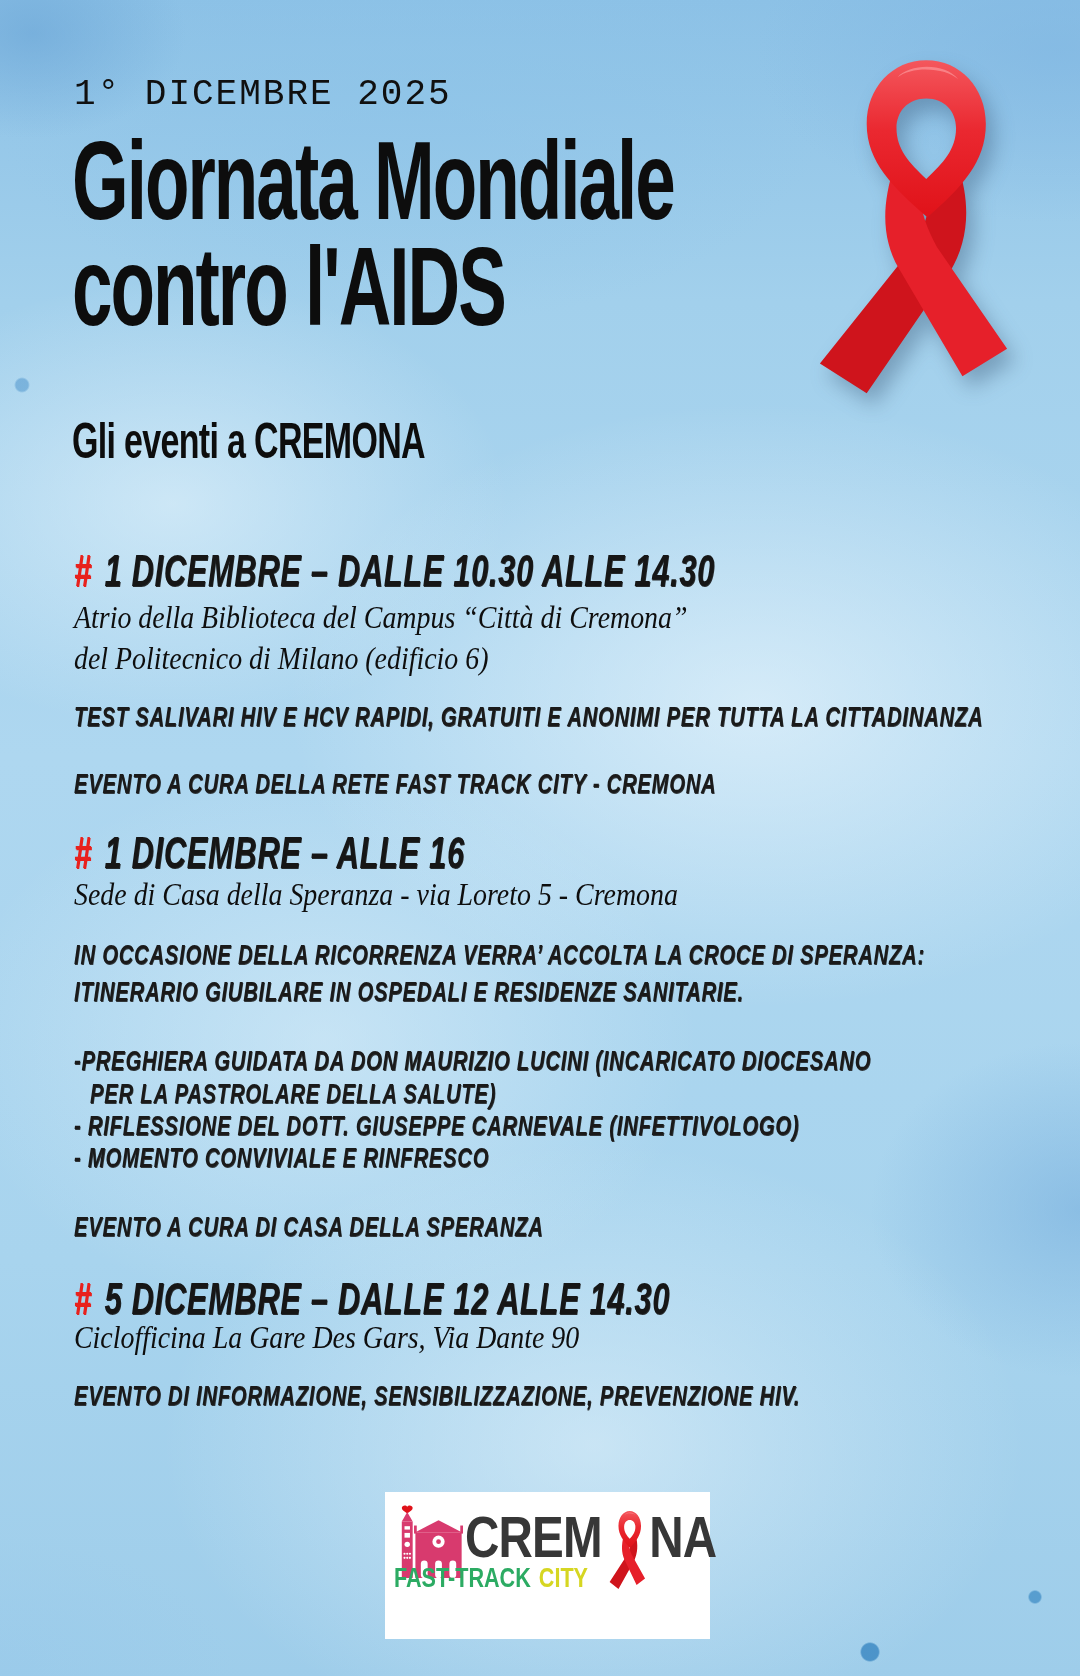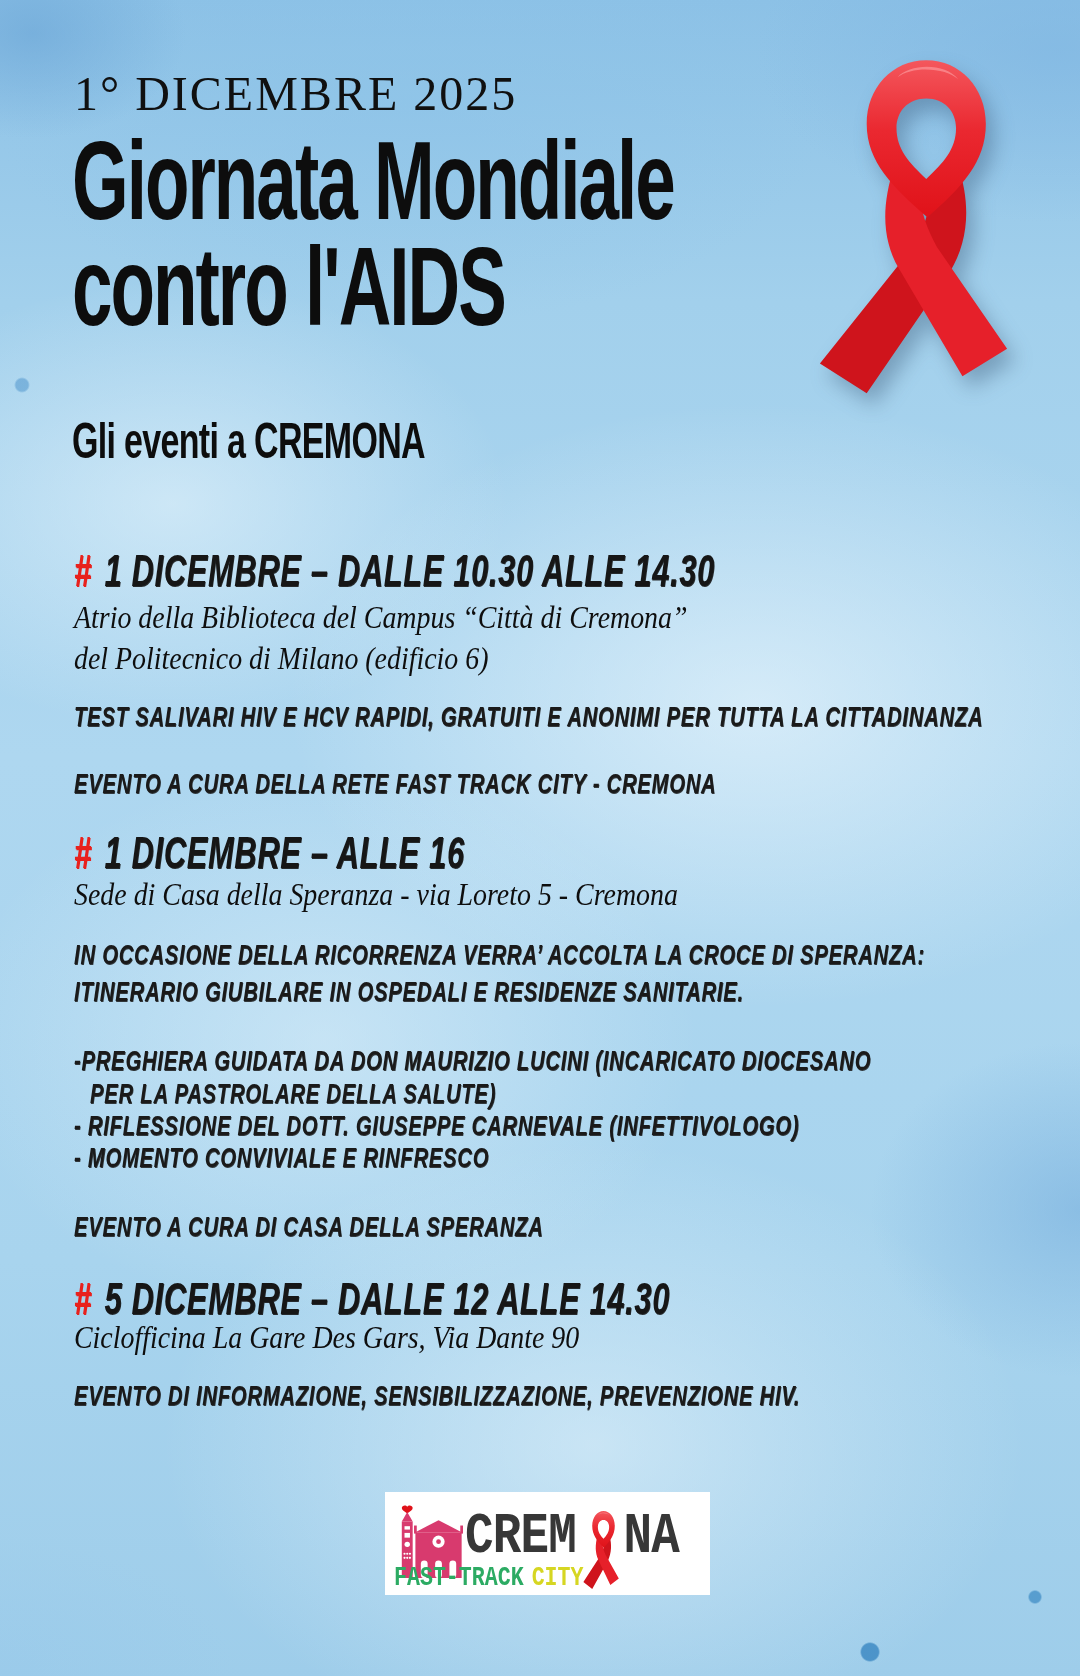--- a/index.html
+++ b/index.html
@@ -20,21 +20,21 @@
       radial-gradient(ellipse 520px 380px at 30% 62%, rgba(232,245,252,.45), transparent 72%),
       radial-gradient(ellipse 600px 420px at 55% 86%, rgba(238,248,253,.5), transparent 72%),
       radial-gradient(ellipse 300px 240px at 100% 72%, rgba(110,168,218,.5), transparent 70%),
       radial-gradient(ellipse 340px 200px at 0% 100%, rgba(150,200,235,.4), transparent 70%),
       linear-gradient(180deg, #8cc1e6 0%, #a2d0ec 18%, #aed7f0 45%, #a8d4ee 75%, #9ecdea 100%);
   }
 
   .abs { position:absolute; left:74px; white-space:nowrap; }
 
   .date-line {
-    top:66px; font-family:Liberation Serif, serif; font-size:48px;
+    top:74px; font-family:Liberation Mono, monospace; font-size:36px;
     color:#101010; letter-spacing:2px;
   }
   .big-title {
     top:128px; left:72px; font-weight:700; font-size:112px; line-height:0.95;
     color:#0d0d0d; letter-spacing:-3px;
     transform:scaleX(0.65); transform-origin:0 0;
   }
   .subtitle {
     top:412px; left:72px; font-weight:700; font-size:50px; color:#0d0d0d;
     letter-spacing:-1px; transform:scaleX(0.68); transform-origin:0 0;
@@ -57,22 +57,22 @@
     transform:scaleX(0.75); transform-origin:0 0; letter-spacing:1px;
     text-shadow:0.8px 0.8px 0 rgba(26,26,26,.85);
   }
 
   .ribbon-big {
     position:absolute; left:788px; top:56px; width:234px; height:350px;
     filter:drop-shadow(8px 12px 10px rgba(40,70,100,.35));
   }
 
   .logo-box {
-    position:absolute; left:385px; top:1492px; width:325px; height:103px;
-    background:#ffffff; overflow:visible;font-family:Liberation Mono, monospace;
+    position:absolute; left:385px; top:1492px; width:325px; height:147px;
+    background:#ffffff; overflow:visible;
   }
   .logo-skyline { position:absolute; left:10px; top:12px; width:68px; height:74px; }
   .logo-name {
     position:absolute; left:80px; top:16px; display:flex; align-items:flex-start;
     font-weight:700; font-size:58px; letter-spacing:-1px; color:var(--logo-dark,#373737);
     transform:scaleX(0.82); transform-origin:0 0; line-height:1;
   }
   .logo-name .ribbon-mini { width:54px; height:82px; margin:2px 2px 0 2px; }
   .logo-tagline {
     position:absolute; left:9px; top:71px; font-weight:700; font-size:27px;

